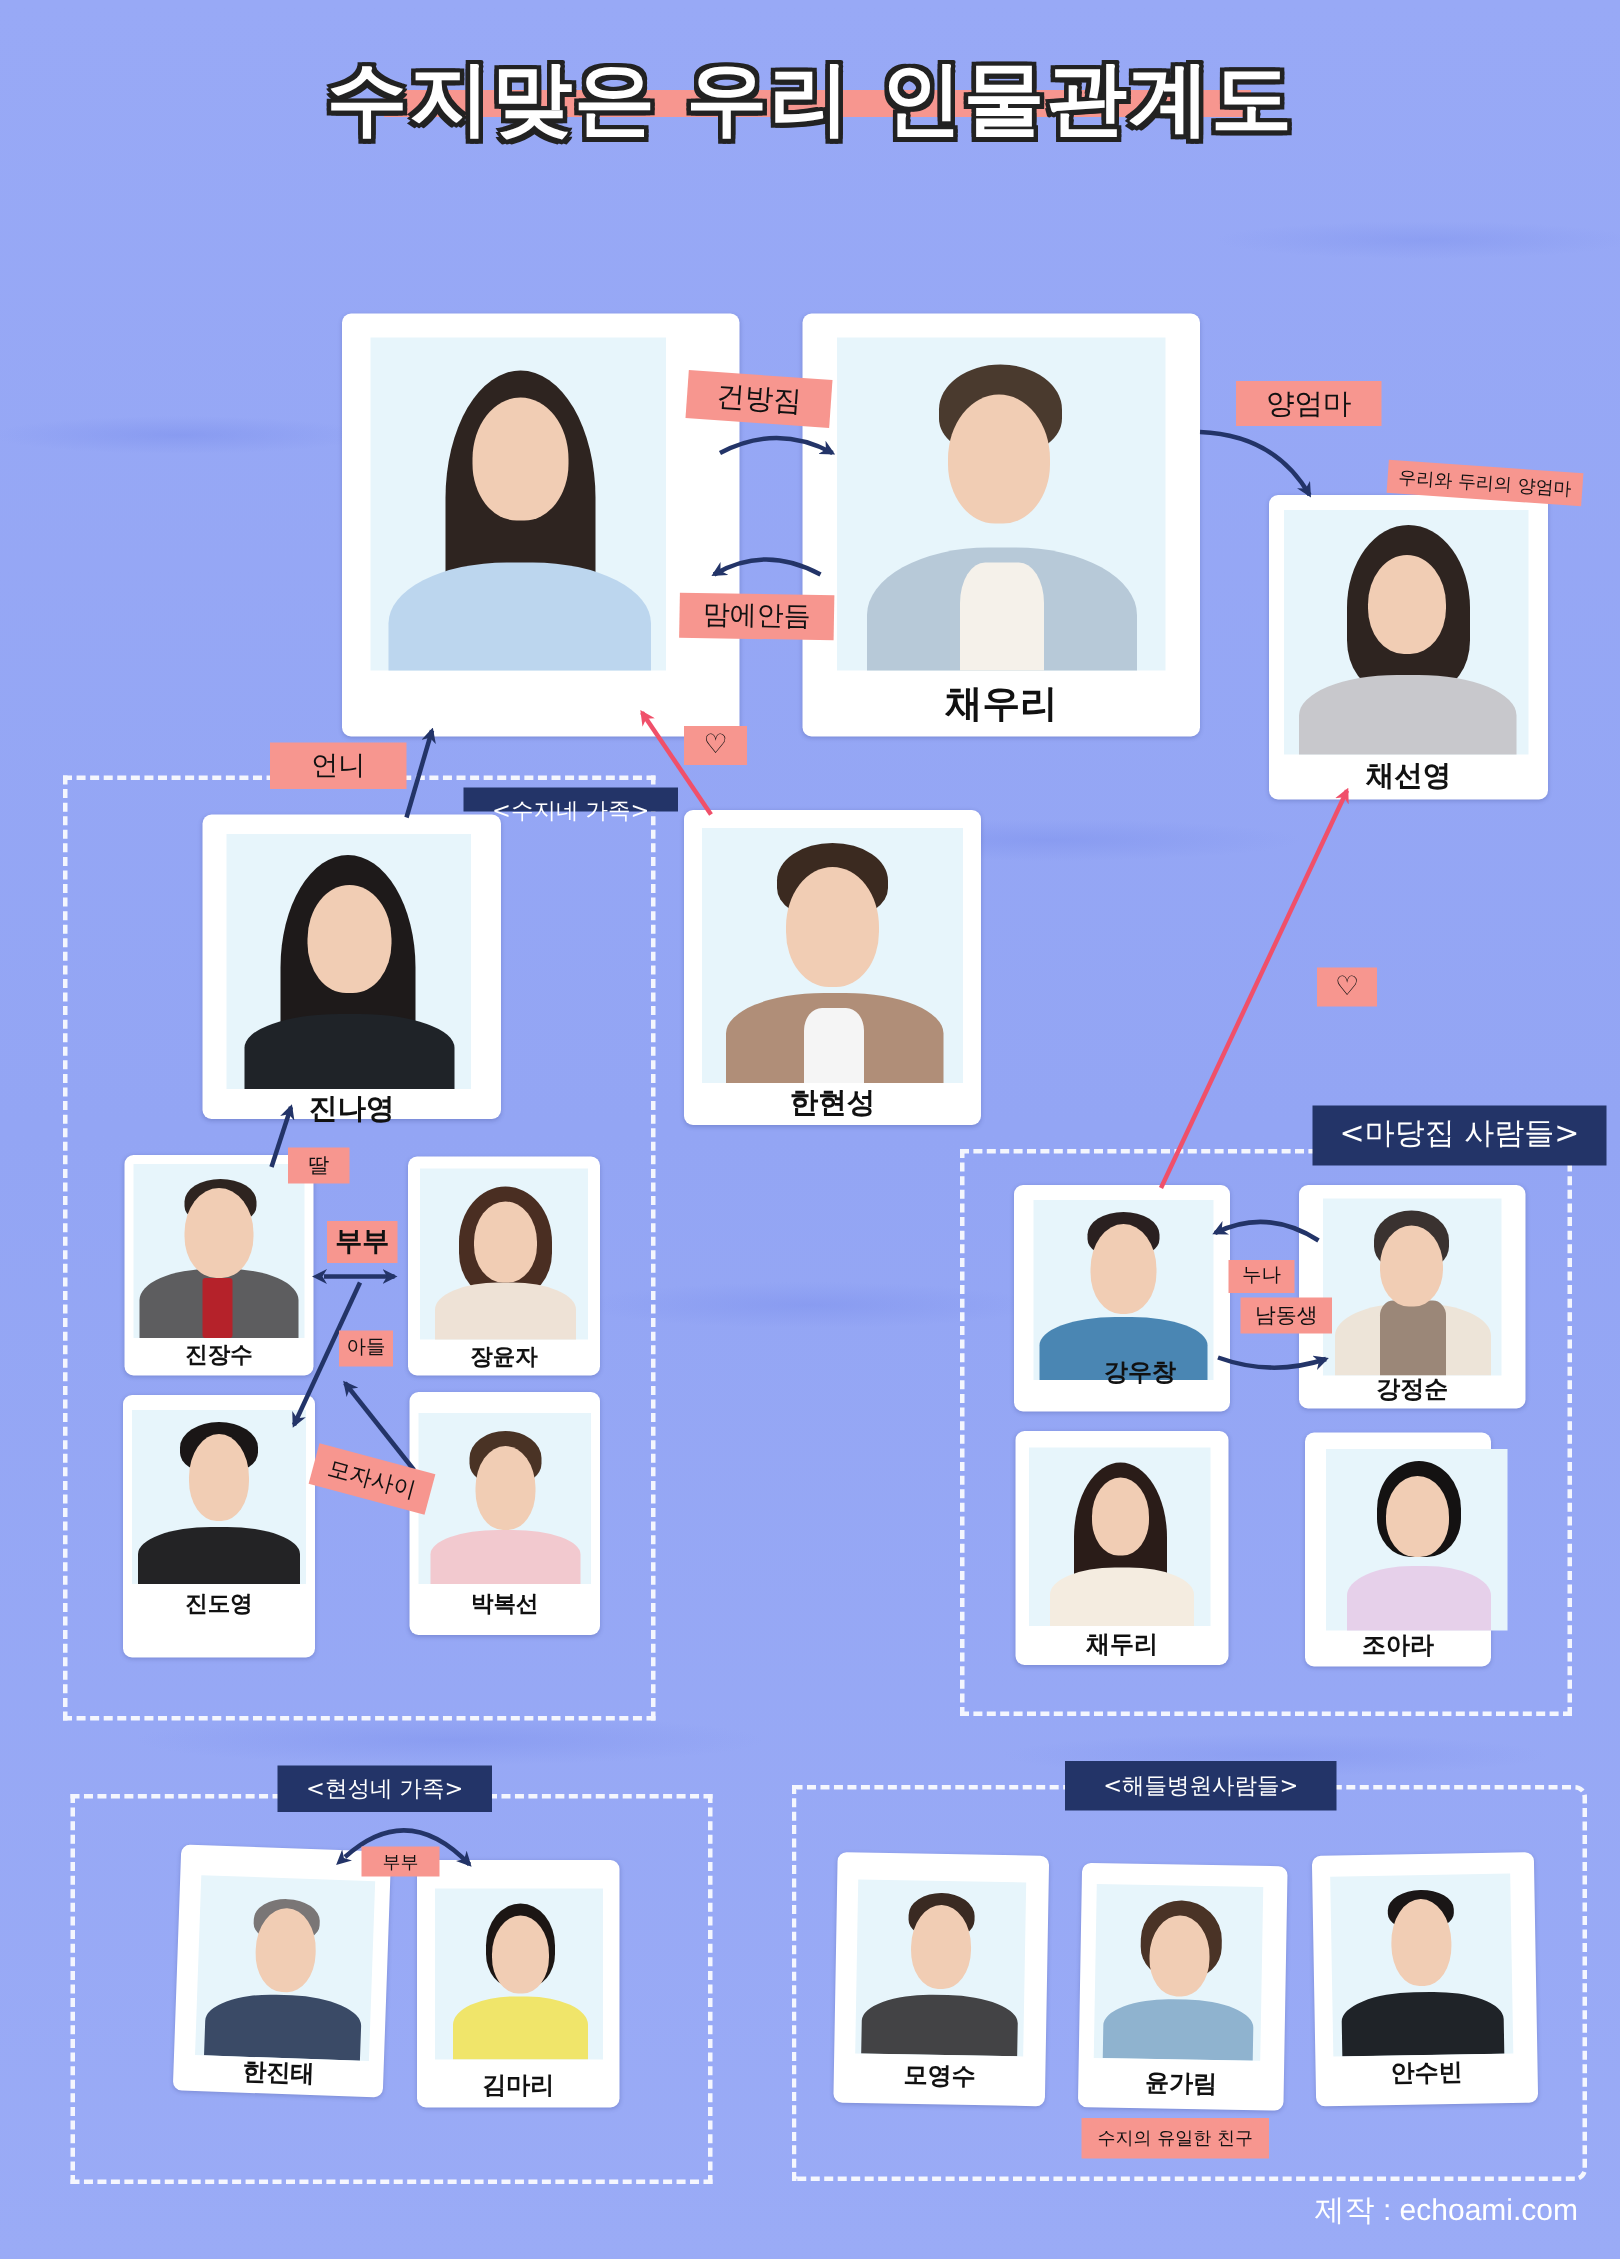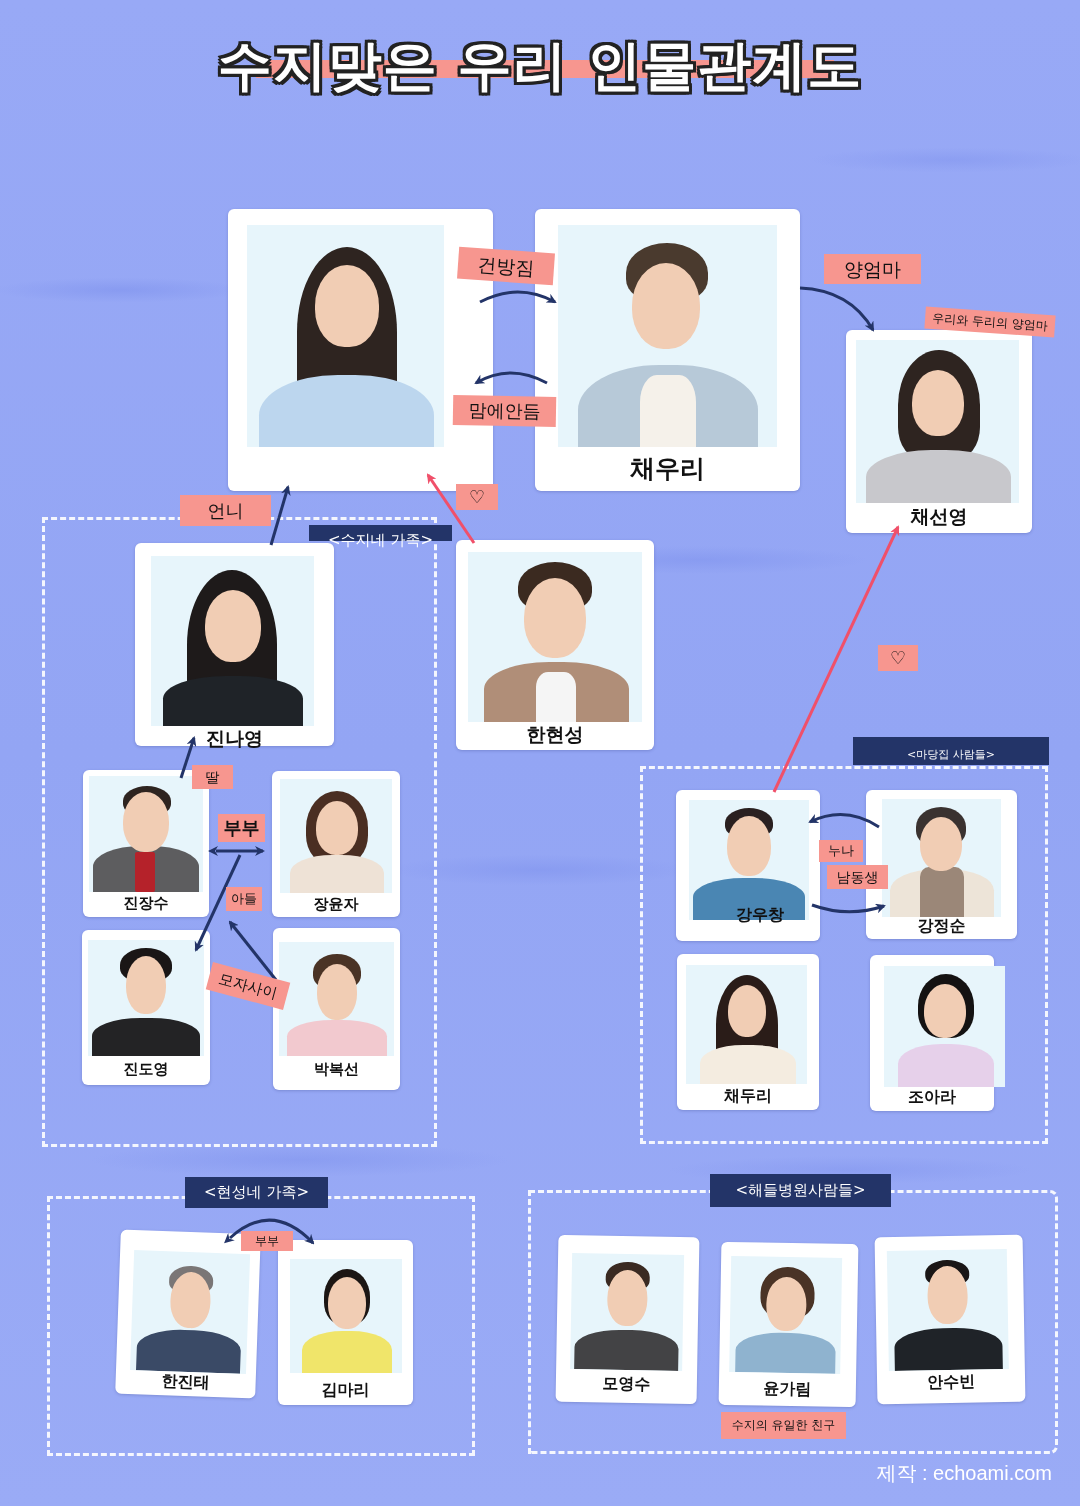--- a/index.html
+++ b/index.html
@@ -175,39 +175,39 @@
 
 <div class="card" style="left:272px; top:771px; width:128px; height:146px;">
   <div class="photo" style="left:8px; top:8px; width:112px; height:114px;">
     <div class="hair" style="left:26px; top:12px; width:62px; height:74px; background:#4a2e22;"></div>
     <div class="body" style="left:10px; top:76px; width:94px; height:40px; background:#eee2d6;"></div>
     <div class="head" style="left:36px; top:22px; width:42px; height:54px;"></div>
   </div>
   <div class="name" style="top:124px; font-size:15px;">장윤자</div>
 </div>
 
-<div class="card" style="left:82px; top:930px; width:128px; height:155px;">
+<div class="card" style="left:82px; top:930px; width:128px; height:175px;">
   <div class="photo" style="left:6px; top:10px; width:116px; height:116px;">
     <div class="body" style="left:4px; top:78px; width:108px; height:40px; background:#232325;"></div>
     <div class="hair" style="left:32px; top:8px; width:52px; height:34px; background:#1a1616;"></div>
     <div class="head" style="left:38px; top:16px; width:40px; height:58px;"></div>
   </div>
   <div class="name" style="top:130px; font-size:15px;">진도영</div>
 </div>
 
 <div class="card" style="left:273px; top:928px; width:127px; height:162px;">
   <div class="photo" style="left:6px; top:14px; width:115px; height:114px;">
     <div class="body" style="left:8px; top:78px; width:100px; height:36px; background:#f2c9cf;"></div>
     <div class="hair" style="left:34px; top:12px; width:48px; height:36px; background:#4a3325;"></div>
     <div class="head" style="left:38px; top:22px; width:40px; height:56px;"></div>
   </div>
   <div class="name" style="top:132px; font-size:15px;">박복선</div>
 </div>
 
-<div class="group-label" style="left:853px; top:737px; width:196px; height:28px; font-size:11px; line-height:36px;">&lt;마당집 사람들&gt;</div>
+<div class="group-label" style="left:875px; top:737px; width:196px; height:40px; font-size:20px; line-height:36px;">&lt;마당집 사람들&gt;</div>
 
 <div class="card" style="left:676px; top:790px; width:144px; height:151px;">
   <div class="photo" style="left:13px; top:10px; width:120px; height:120px;">
     <div class="body" style="left:4px; top:78px; width:112px; height:42px; background:#4a86b3;"></div>
     <div class="hair" style="left:36px; top:8px; width:48px; height:30px; background:#2a2020;"></div>
     <div class="head" style="left:38px; top:16px; width:44px; height:60px;"></div>
   </div>
   <div class="name" style="top:115px; font-size:16px;margin-left:24px;">강우창</div>
 </div>
 

